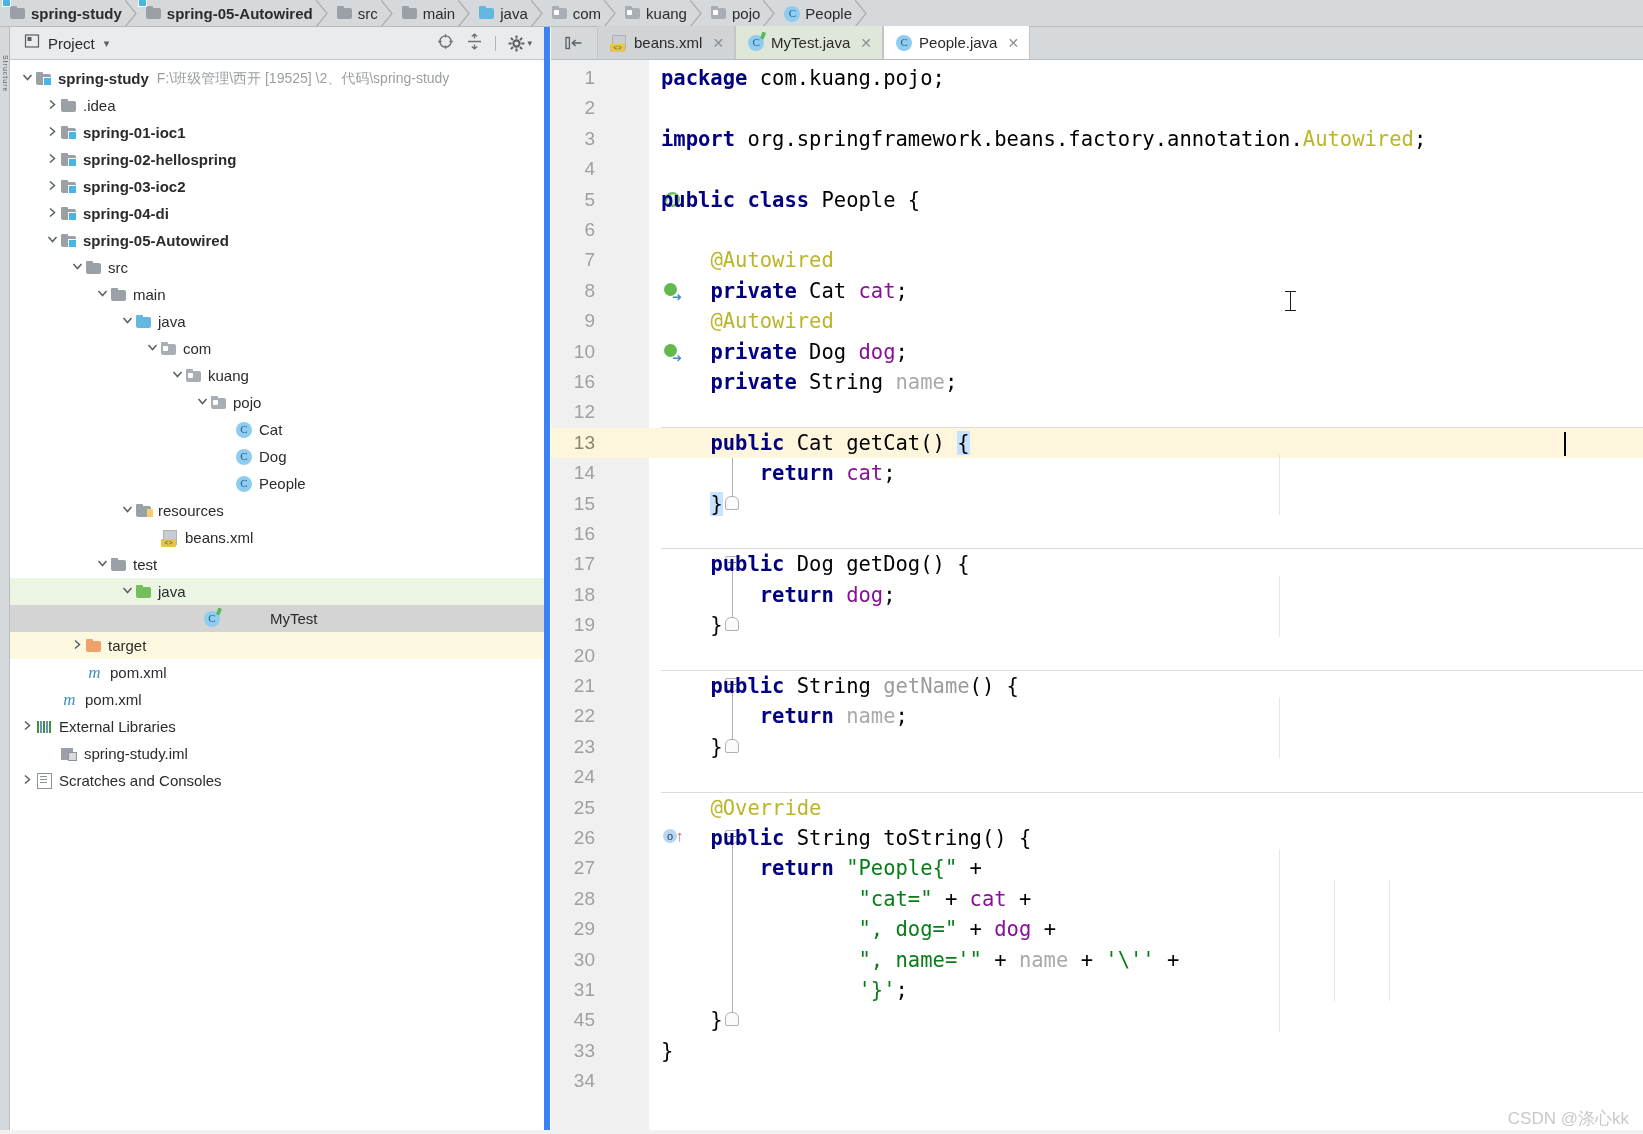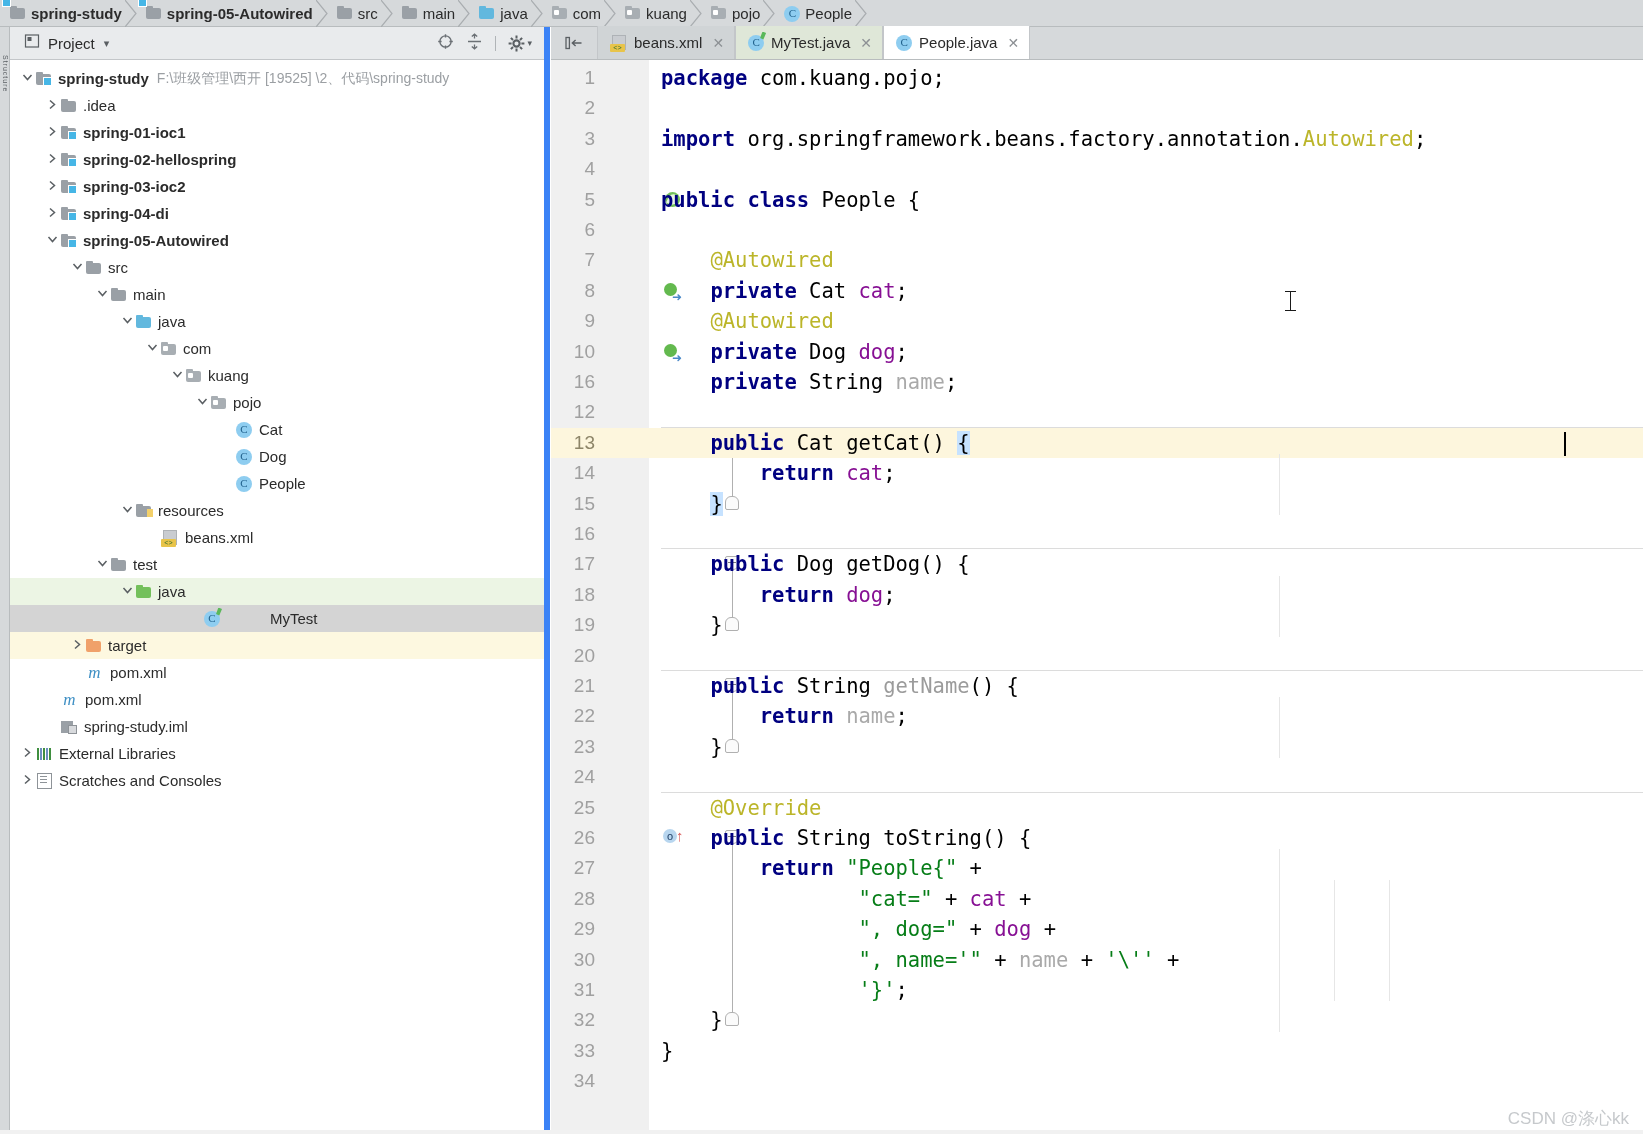--- a/index.html
+++ b/index.html
@@ -565,41 +565,41 @@
         </span>
         <span class="lbl">pom.xml</span>
       </div>
       <div class="row" style="padding-left: 33px;">
         <span class="arrow"></span>
         <span class="ico">
           <span class="mico">m</span>
         </span>
         <span class="lbl">pom.xml</span>
       </div>
+      <div class="row" style="padding-left: 8px;">
+        <span class="arrow"><svg width="11" height="11" viewBox="0 0 11 11">
+            <path d="M3 1.5 L7.5 5.5 L3 9.5" fill="none" stroke="#5a5f63" stroke-width="1.5"></path>
+          </svg></span>
+        <span class="ico">
+          <span class="libico">
+            <i></i>
+            <i></i>
+            <i></i>
+            <i></i>
+            <i></i>
+          </span>
+        </span>
+        <span class="lbl">External Libraries</span>
+      </div>
       <div class="row" style="padding-left: 33px;">
         <span class="arrow"></span>
         <span class="ico">
           <span class="imlico"></span>
         </span>
         <span class="lbl">spring-study.iml</span>
-      </div>
-      <div class="row" style="padding-left: 8px;">
-        <span class="arrow"><svg width="11" height="11" viewBox="0 0 11 11">
-            <path d="M3 1.5 L7.5 5.5 L3 9.5" fill="none" stroke="#5a5f63" stroke-width="1.5"></path>
-          </svg></span>
-        <span class="ico">
-          <span class="libico">
-            <i></i>
-            <i></i>
-            <i></i>
-            <i></i>
-            <i></i>
-          </span>
-        </span>
-        <span class="lbl">External Libraries</span>
       </div>
       <div class="row" style="padding-left: 8px;">
         <span class="arrow"><svg width="11" height="11" viewBox="0 0 11 11">
             <path d="M3 1.5 L7.5 5.5 L3 9.5" fill="none" stroke="#5a5f63" stroke-width="1.5"></path>
           </svg></span>
         <span class="ico">
           <span class="scrico"></span>
         </span>
         <span class="lbl">Scratches and Consoles</span>
       </div>
@@ -801,21 +801,21 @@
         </div>
         <div class="ln" style="top: 884.6px; position: absolute; left: 0px; width: 1092px;">
           <span class="num">30</span>
           <span class="txt">                <span class="str">", name='"</span> + <span class="gray">name</span> + <span class="str">'\''</span> +</span>
         </div>
         <div class="ln" style="top: 915px; position: absolute; left: 0px; width: 1092px;">
           <span class="num">31</span>
           <span class="txt">                <span class="str">'}'</span>;</span>
         </div>
         <div class="ln" style="top: 945.4px; position: absolute; left: 0px; width: 1092px;">
-          <span class="num">32</span>
+          <span class="num">45</span>
           <span class="txt">    }</span>
         </div>
         <div class="ln" style="top: 975.8px; position: absolute; left: 0px; width: 1092px;">
           <span class="num">33</span>
           <span class="txt">}</span>
         </div>
         <div class="ln" style="top: 1006.2px; position: absolute; left: 0px; width: 1092px;">
           <span class="num">34</span>
           <span class="txt"></span>
         </div>

